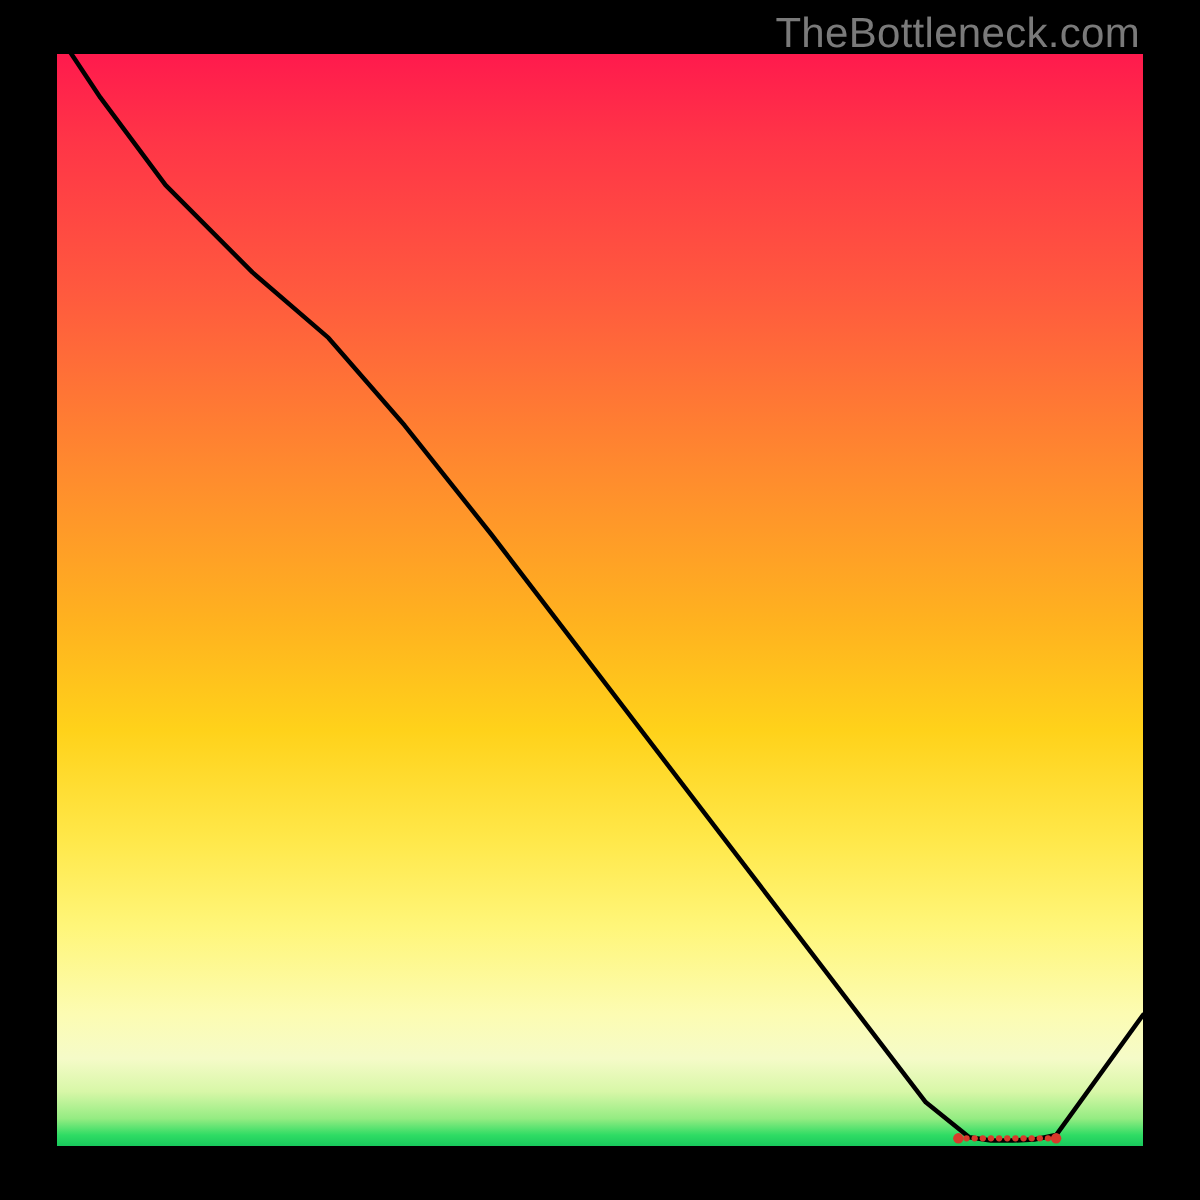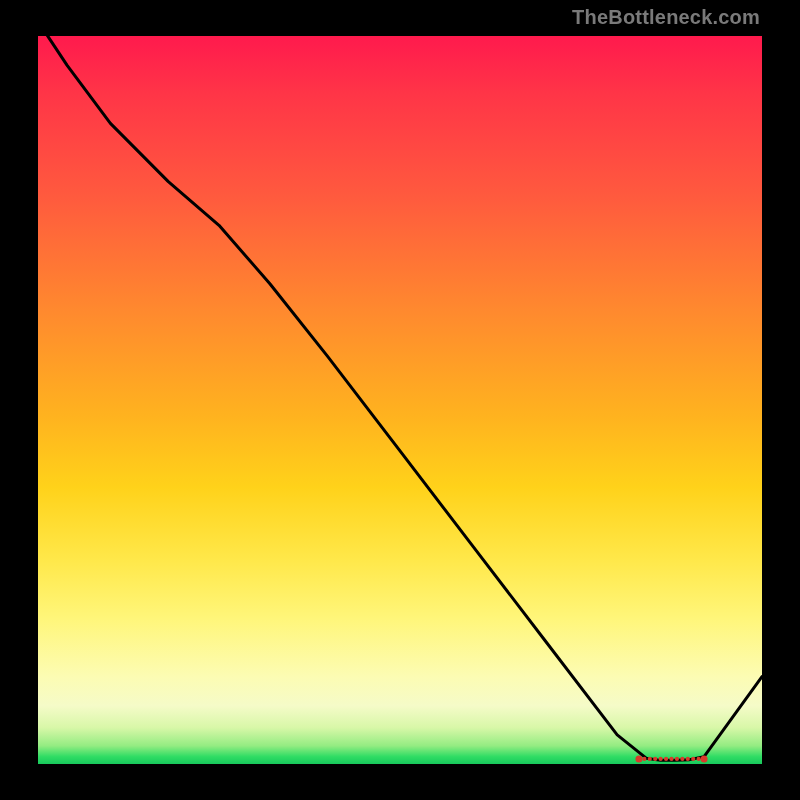--- a/index.html
+++ b/index.html
@@ -40,23 +40,23 @@
       #94ec82 97.5%,
       #2fdc64 99%,
       #18c95c 100%
     );
   }
   .attribution {
     position: absolute;
     top: 6px;
     right: 40px;
     color: #7a7a7a;
-    font-size: 20px;
+    font-size: 28px;
     letter-spacing: 0.2px;
-    font-weight: 700;
+    font-weight: 400;
     user-select: none;
   }
   
   svg.curve {
     position: absolute;
     left: 0;
     top: 0;
     width: 724px;
     height: 728px;
     overflow: visible;

